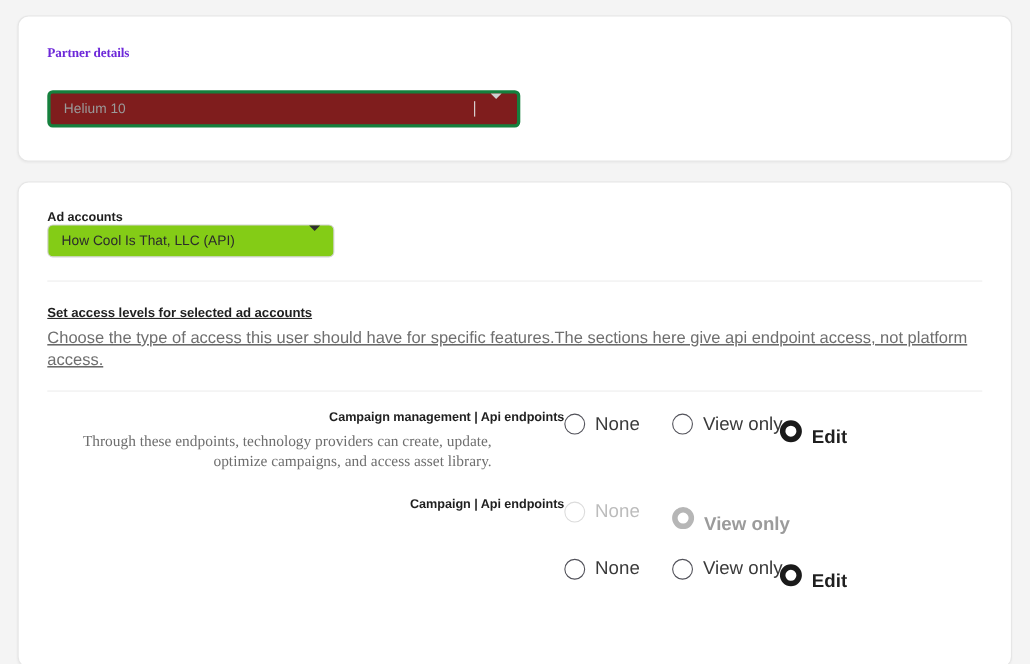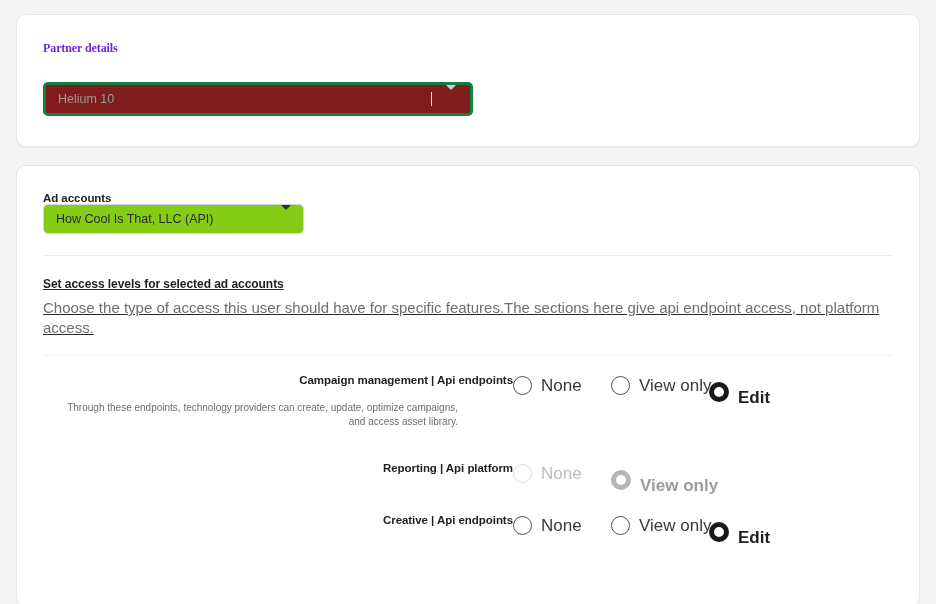--- a/index.html
+++ b/index.html
@@ -153,25 +153,26 @@
   .perm-row:first-of-type { padding-top: 21px; }
   .perm-info { width: 470px; flex: 0 0 470px; text-align: right; }
   .perm-info h4 {
     font-size: 11.5px;
     font-weight: bold;
     color: #1f1f1f;
     margin: 0 0 6px 0;
     letter-spacing: -0.05px;
   }
   .perm-info p {
-    font-size: 10px;
+    font-size: 14px;
     color: #6e6e6e;
-    margin: 15px;
+    margin: 4px;
     line-height: 1.42;
     max-width: 400px;
+    font-family: Liberation Serif, serif;
   }
 
   .perm-options {
     display: flex;
     align-items: flex-start;
     padding-top: 2px;
   }
   .opt {
     display: flex;
     align-items: center;
@@ -269,37 +270,36 @@
         </label>
         <label class="opt">
           <span class="radio checked"></span>
           <span class="opt-label selected">Edit</span>
         </label>
       </div>
     </div>
 
     <div class="perm-row">
       <div class="perm-info">
-        <h4>Reporting | Api platform</h4>
+        <h4>Campaign | Api endpoints</h4>
       </div>
       <div class="perm-options">
         <label class="opt">
           <span class="radio disabled"></span>
           <span class="opt-label muted">None</span>
         </label>
         <label class="opt">
           <span class="radio checked disabled"></span>
           <span class="opt-label muted selected">View only</span>
         </label>
       </div>
     </div>
 
     <div class="perm-row">
       <div class="perm-info">
-        <h4>Creative | Api endpoints</h4>
       </div>
       <div class="perm-options">
         <label class="opt">
           <span class="radio"></span>
           <span class="opt-label">None</span>
         </label>
         <label class="opt">
           <span class="radio"></span>
           <span class="opt-label">View only</span>
         </label>

